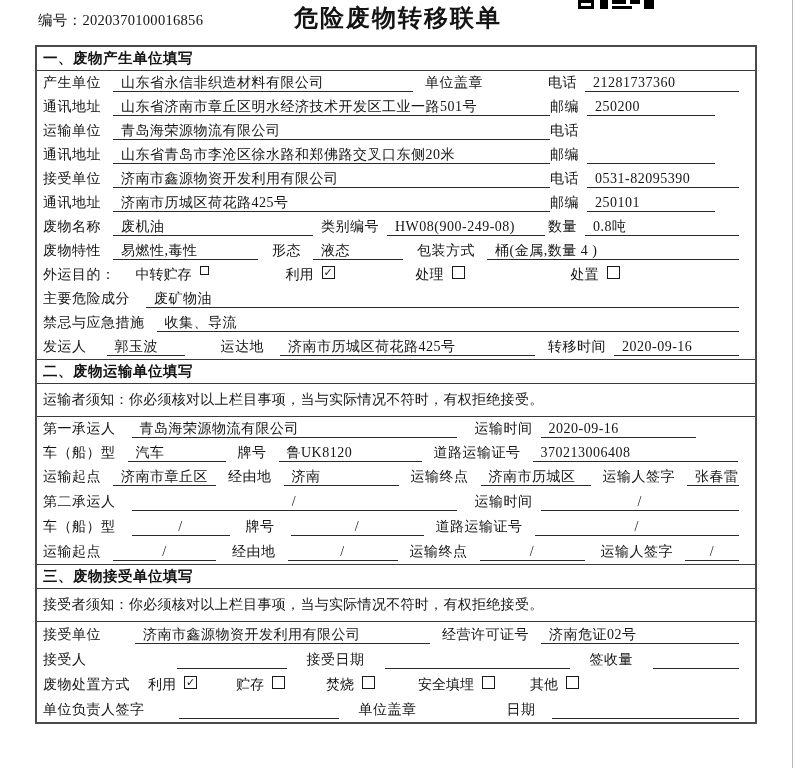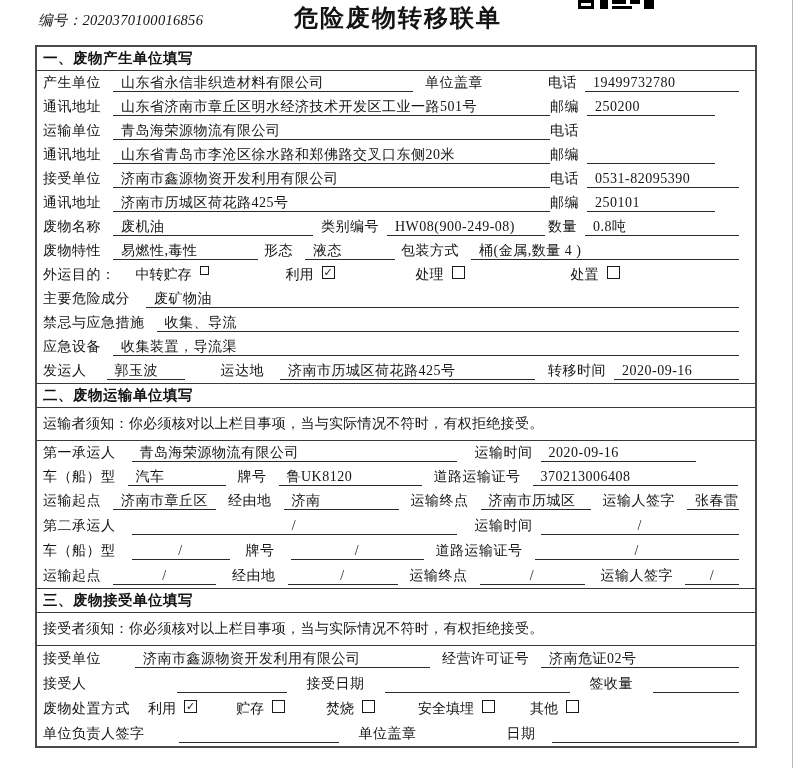--- a/index.html
+++ b/index.html
@@ -3,21 +3,21 @@
 <meta charset="utf-8">
 <style>
   * { margin:0; padding:0; box-sizing:border-box; }
   html,body { width:796px; height:768px; background:#ffffff; overflow:hidden; }
   body {
     font-family:"Liberation Serif","DejaVu Serif",serif;
     color:#141414; font-size:14px; position:relative;
   }
   
   .hdr { position:relative; height:45px; }
-  .form-no { position:absolute; left:38px; top:11px; font-size:14.5px; letter-spacing:.3px;font-style:italic; }
+  .form-no { position:absolute; left:38px; top:11px; font-size:14.5px; letter-spacing:.3px; }
   .form-title { position:absolute; left:0; right:0; top:2px; text-align:center;
     font-size:24px; font-weight:bold; letter-spacing:2px; font-family:"Liberation Sans","DejaVu Sans",sans-serif; }
   .qr-frag { position:absolute; top:0; left:578px; width:76px; height:9px; overflow:hidden; }
   .qr-frag .qa { position:absolute; background:#000; }
   
   .page-edge { position:absolute; top:0; bottom:0; right:3px; width:1px; background:#b8b8b8; }
   
   .sheet { position:absolute; left:35px; top:45px; width:722px; border:2px solid #4a4a4a; background:#fff; }
   .sec { border-top:1.5px solid #3a3a3a; }
   .sec:first-child { border-top:none; }
@@ -25,21 +25,21 @@
     font-family:Liberation Mono, monospace; letter-spacing:.5px; }
   .notice { padding:7px 0 7px 6px; border-bottom:1.2px solid #3a3a3a; letter-spacing:.3px; }
   .row { display:flex; align-items:flex-end; height:24px; padding:0 14px 3px 6px; white-space:nowrap; }
   .row.tall { height:25px; }
   .lbl { flex:0 0 auto; letter-spacing:.5px; }
   .u { display:inline-block; border-bottom:1px solid #2a2a2a; height:18px; line-height:18px;
        padding-left:8px; flex:0 0 auto; overflow:visible; letter-spacing:.5px; }
   .u.c { text-align:center; padding-left:0; }
   .u.grow { flex:1 1 auto; margin-right:2px; }
   .lblock { display:flex; align-items:flex-end; flex:0 0 505px; white-space:nowrap; }
-  .ml8{margin-left:8px}.ml12{margin-left:12px}.ml14{margin-left:6px}.ml16{margin-left:16px}
+  .ml8{margin-left:8px}.ml12{margin-left:12px}.ml14{margin-left:14px}.ml16{margin-left:16px}
   .ml18{margin-left:18px}.ml20{margin-left:20px}.ml34{margin-left:34px}
   .ml36{margin-left:36px}.ml90{margin-left:90px}
   .opt { display:inline-flex; flex:0 0 auto; }
   .box { display:inline-block; width:13px; height:13px; border:1.3px solid #1a1a1a; margin-left:8px;
          font-size:11px; line-height:11px; text-align:center; font-weight:bold;
          font-family:"DejaVu Sans",sans-serif; }
   .box.sm { width:9px; height:9px; }
   
   .print-time { position:absolute; left:38px; top:776px; font-size:14.5px; letter-spacing:.3px; }
 </style>
@@ -66,21 +66,21 @@
   <div class="sec">
     <div class="sec-hd">一、废物产生单位填写</div>
 
     <div class="row">
       <span class="lblock">
         <span class="lbl">产生单位</span>
         <span class="u ml12" style="width:300px">山东省永信非织造材料有限公司</span>
         <span class="lbl ml12">单位盖章</span>
       </span>
       <span class="lbl">电话</span>
-      <span class="u grow ml8">19499732780</span>
+      <span class="u grow ml8">21281737360</span>
     </div>
 
     <div class="row">
       <span class="lblock">
         <span class="lbl">通讯地址</span>
         <span class="u ml12" style="width:437px">山东省济南市章丘区明水经济技术开发区工业一路501号</span>
       </span>
       <span class="lbl">邮编</span>
       <span class="u ml8" style="width:128px">250200</span>
     </div>
@@ -163,24 +163,20 @@
     <div class="row">
       <span class="lbl">主要危险成分</span>
       <span class="u grow ml16">废矿物油</span>
     </div>
 
     <div class="row">
       <span class="lbl">禁忌与应急措施</span>
       <span class="u grow ml12">收集、导流</span>
     </div>
 
-    <div class="row">
-      <span class="lbl">应急设备</span>
-      <span class="u grow ml12">收集装置，导流渠</span>
-    </div>
 
     <div class="row">
       <span class="lblock">
         <span class="lbl">发运人</span>
         <span class="u ml20" style="width:78px">郭玉波</span>
         <span class="lbl ml36">运达地</span>
         <span class="u ml16" style="width:255px">济南市历城区荷花路425号</span>
       </span>
       <span class="lbl">转移时间</span>
       <span class="u grow ml8">2020-09-16</span>

